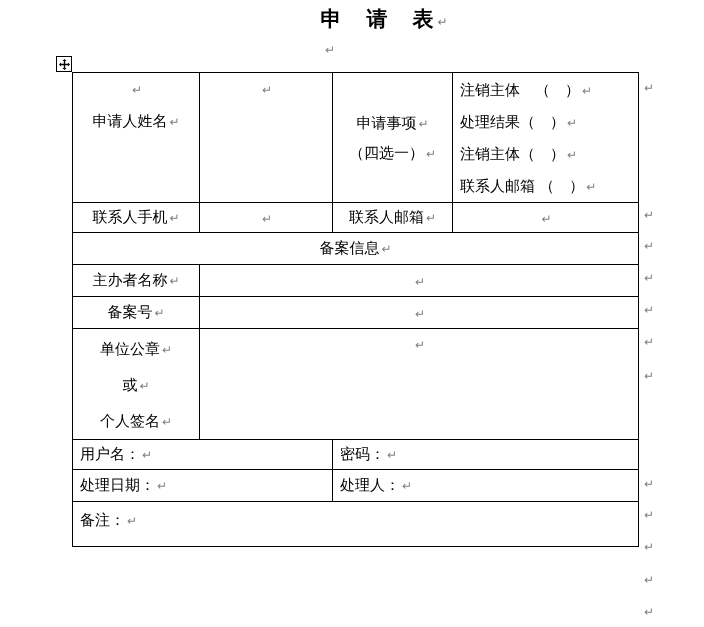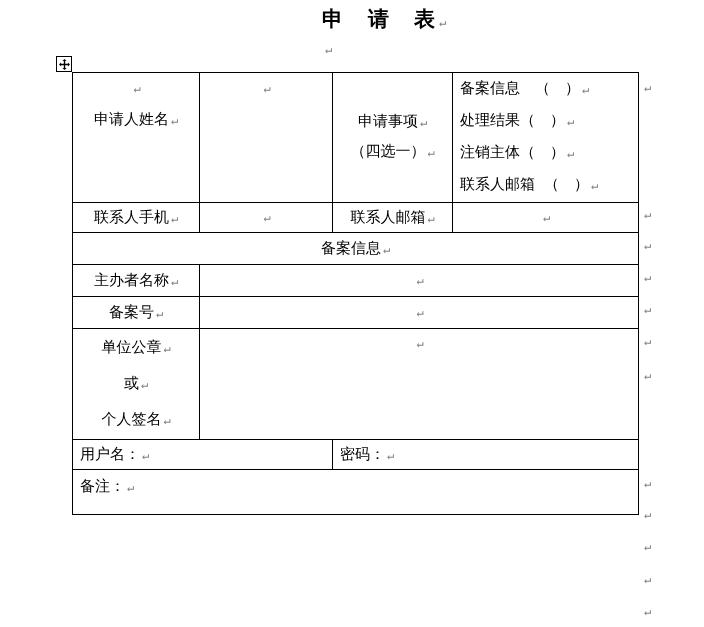--- a/index.html
+++ b/index.html
@@ -3,21 +3,21 @@
 <meta charset="utf-8">
 <style>
   * { box-sizing: border-box; }
   html, body { margin: 0; padding: 0; background: #fff; }
   #page {
     position: relative;
     width: 704px;
     height: 627px;
     background: #ffffff;
     overflow: hidden;
-    font-family: Liberation Mono, monospace;
+    font-family: Liberation Sans, sans-serif;
     color: #000000;
   }
   .title {
     position: absolute;
     top: 5px;
     left: 60px;
     width: 648px;
     text-align: center;
     font-size: 21px;
     font-weight: bold;
@@ -109,21 +109,21 @@
           <div class="ln32"><span>申请人姓名</span><span class="pmark">↵</span></div>
         </td>
         <td class="vt">
           <div class="ln32"><span class="pmark">↵</span></div>
         </td>
         <td>
           <div class="ln30"><span>申请事项</span><span class="pmark">↵</span></div>
           <div class="ln30"><span>（四选一）</span><span class="pmark">↵</span></div>
         </td>
         <td class="vt tl" style="padding-top:1px">
-          <div class="ln32"><span>备案信息　（　）</span><span class="pmark">↵</span></div>
+          <div class="ln32"><span>注销主体　（　）</span><span class="pmark">↵</span></div>
           <div class="ln32"><span>处理结果（　）</span><span class="pmark">↵</span></div>
           <div class="ln32"><span>注销主体（　）</span><span class="pmark">↵</span></div>
           <div class="ln32"><span>联系人邮箱 （　）</span><span class="pmark">↵</span></div>
         </td>
       </tr>
 
       <tr style="height:30px">
         <td><span>联系人手机</span><span class="pmark">↵</span></td>
         <td><span class="pmark">↵</span></td>
         <td><span>联系人邮箱</span><span class="pmark">↵</span></td>
@@ -155,20 +155,24 @@
           <div class="ln30"><span class="pmark">↵</span></div>
         </td>
       </tr>
 
 
       <tr style="height:30px">
         <td colspan="2" class="tl"><span>用户名：</span><span class="pmark">↵</span></td>
         <td colspan="2" class="tl"><span>密码：</span><span class="pmark">↵</span></td>
       </tr>
 
+      <tr style="height:32px">
+        <td colspan="2" class="tl"><span>处理日期：</span><span class="pmark">↵</span></td>
+        <td colspan="2" class="tl"><span>处理人：</span><span class="pmark">↵</span></td>
+      </tr>
 
 
       <tr style="height:45px">
         <td colspan="4" class="vt tl" style="padding-top:4px">
           <div class="ln28"><span>备注：</span><span class="pmark">↵</span></div>
         </td>
       </tr>
     </tbody>
   </table>
 

